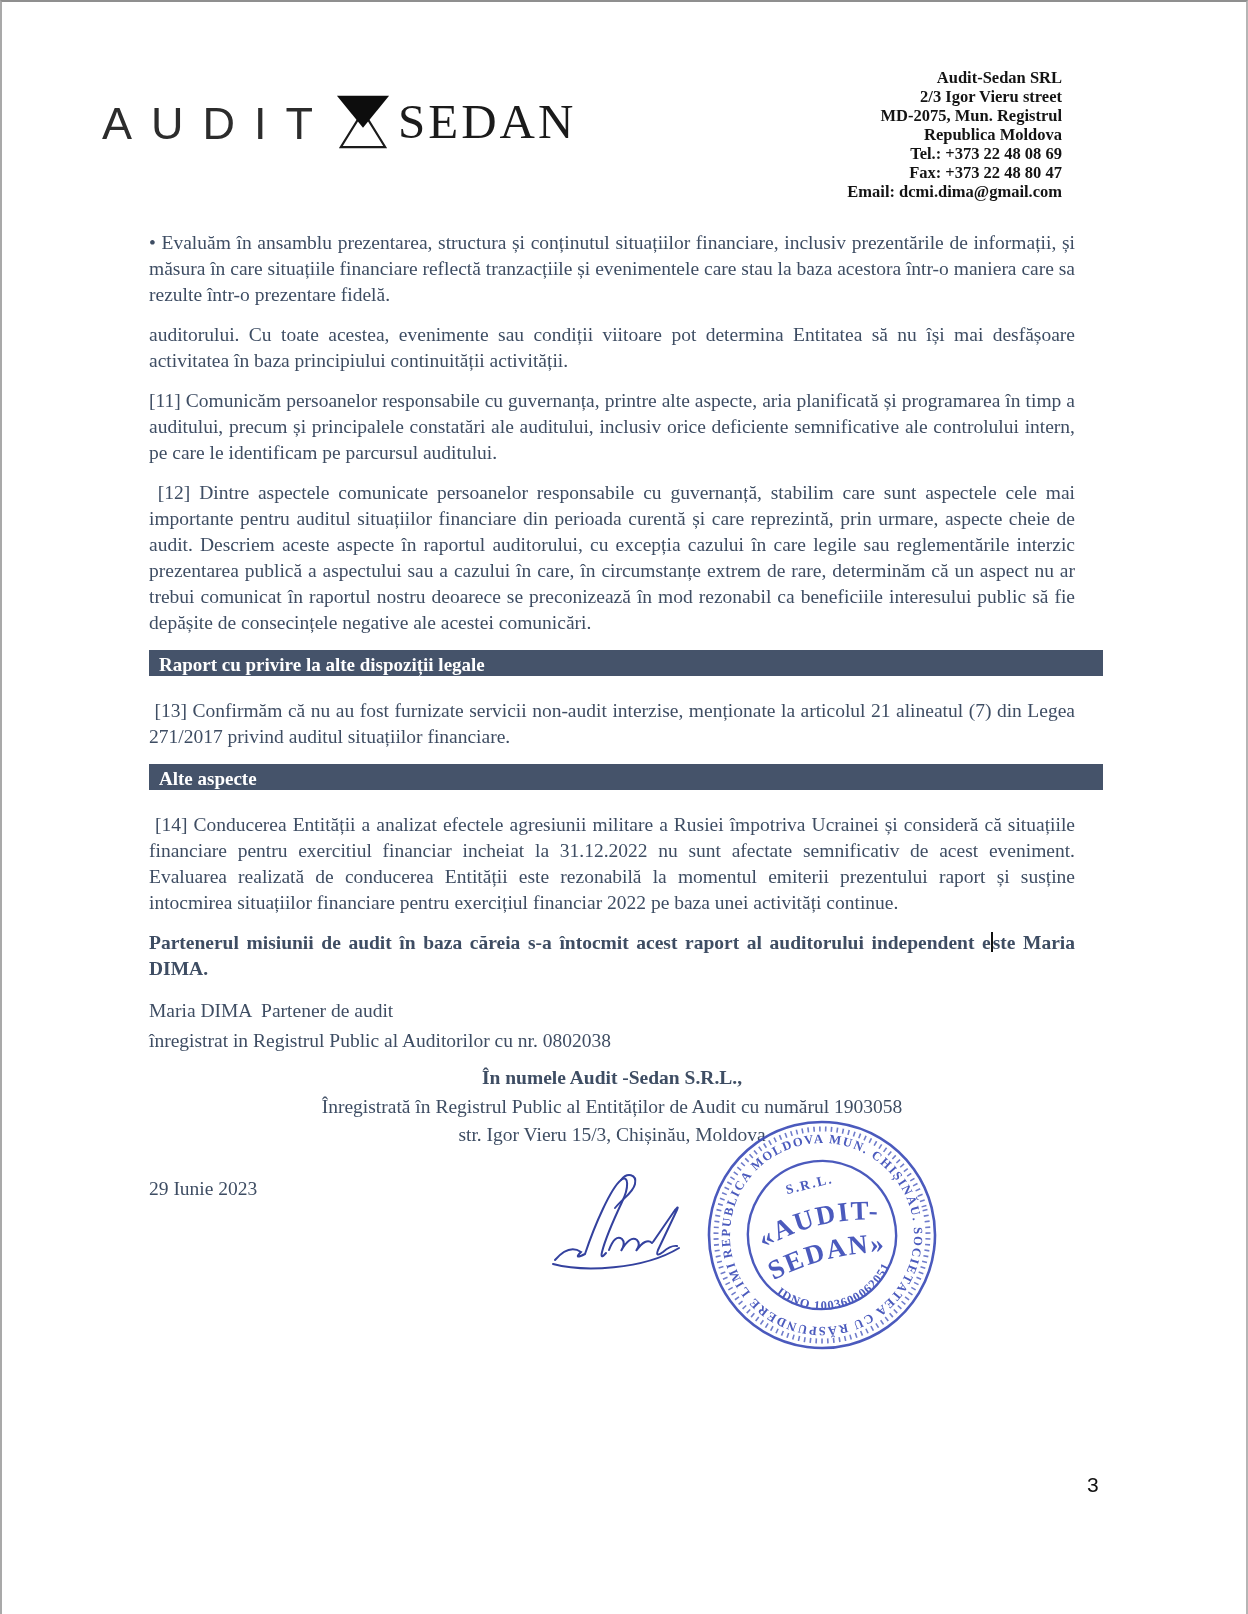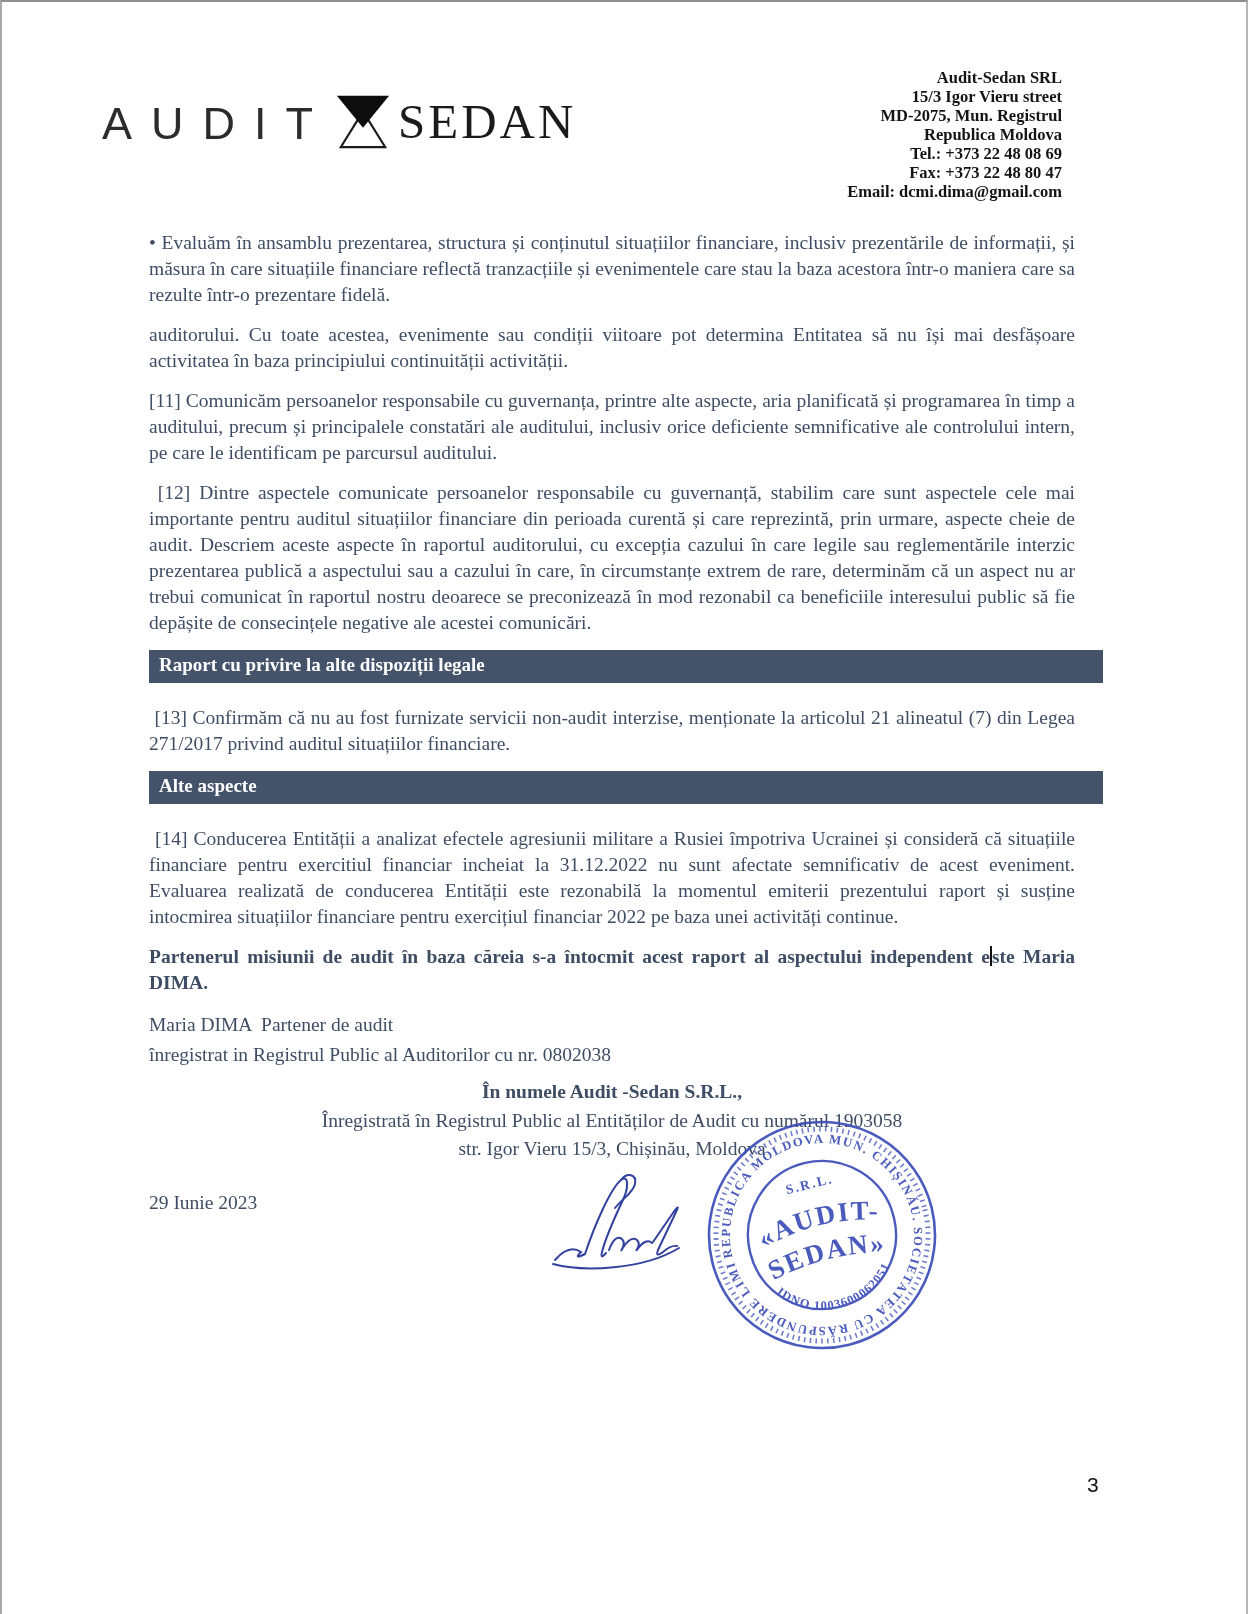--- a/index.html
+++ b/index.html
@@ -39,21 +39,21 @@
   
   .content{
     position:absolute;left:147px;top:228px;width:926px;
     font-size:19.5px;line-height:26px;color:#3e4d63;
     text-align:justify;
   }
   .para{margin:0 0 14px 0;}
   .bold{font-weight:bold;}
   .bar{
     box-sizing:border-box;
-    width:954px;height:33px;line-height:29px;
+    width:954px;height:26px;line-height:29px;
     margin:2px 0 22px 0;padding-left:10px;
     background:#45536a;color:#ffffff;
     font-weight:bold;font-size:19px;text-align:left;
     white-space:nowrap;
   }
   .sig-block{line-height:30px;margin-bottom:8px;text-align:left;}
   .behalf-block{line-height:28.5px;margin-bottom:16px;text-align:center;}
   .behalf-block span{display:block;}
   .date-line{margin-top:26px;text-align:left;}
   .cursor{
@@ -82,21 +82,21 @@
     <span class="logo-audit">AUDIT</span>
     <svg class="logo-mark" viewBox="0 0 60 60">
       <polygon points="30,20 7,57 53,57" fill="none" stroke="#1b1b1b" stroke-width="2.2"></polygon>
       <polygon points="3,4 57,4 30,37" fill="#0d0d0d"></polygon>
     </svg>
     <span class="logo-sedan">SEDAN</span>
   </div>
 
   <div class="contact">
     <div>Audit-Sedan SRL</div>
-    <div>15/3 Igor Vieru street</div>
+    <div>2/3 Igor Vieru street</div>
     <div>MD-2075, Mun. Registrul</div>
     <div>Republica Moldova</div>
     <div>Tel.: +373 22 48 08 69</div>
     <div>Fax: +373 22 48 80 47</div>
     <div>Email: dcmi.dima@gmail.com</div>
   </div>
 
   <div class="content">
     <p class="para">• Evaluăm în ansamblu prezentarea, structura și conținutul situațiilor financiare, inclusiv prezentările de informații, și măsura în care situațiile financiare reflectă tranzacțiile și evenimentele care stau la baza acestora într-o maniera care sa rezulte într-o prezentare fidelă.</p>
     <p class="para">auditorului. Cu toate acestea, evenimente sau condiții viitoare pot determina Entitatea să nu își mai desfășoare activitatea în baza principiului continuității activității.</p>
@@ -104,21 +104,21 @@
     <p class="para">&nbsp;[12] Dintre aspectele comunicate persoanelor responsabile cu guvernanță, stabilim care sunt aspectele cele mai importante pentru auditul situațiilor financiare din perioada curentă și care reprezintă, prin urmare, aspecte cheie de audit. Descriem aceste aspecte în raportul auditorului, cu excepția cazului în care legile sau reglementările interzic prezentarea publică a aspectului sau a cazului în care, în circumstanțe extrem de rare, determinăm că un aspect nu ar trebui comunicat în raportul nostru deoarece se preconizează în mod rezonabil ca beneficiile interesului public să fie depășite de consecințele negative ale acestei comunicări.</p>
 
     <div class="bar">Raport cu privire la alte dispoziții legale</div>
 
     <p class="para">&nbsp;[13] Confirmăm că nu au fost furnizate servicii non-audit interzise, menționate la articolul 21 alineatul (7) din Legea 271/2017 privind auditul situațiilor financiare.</p>
 
     <div class="bar">Alte aspecte</div>
 
     <p class="para">&nbsp;[14] Conducerea Entității a analizat efectele agresiunii militare a Rusiei împotriva Ucrainei și consideră că situațiile financiare pentru exercitiul financiar incheiat la 31.12.2022 nu sunt afectate semnificativ de acest eveniment. Evaluarea realizată de conducerea Entității este rezonabilă la momentul emiterii prezentului raport și susține intocmirea situațiilor financiare pentru exercițiul financiar 2022 pe baza unei activități continue.</p>
 
-    <p class="para bold"><span>Partenerul misiunii de audit în baza căreia s-a întocmit acest raport al aspectului independent e</span><span class="cursor"></span><span>ste Maria DIMA.</span></p>
+    <p class="para bold"><span>Partenerul misiunii de audit în baza căreia s-a întocmit acest raport al auditorului independent e</span><span class="cursor"></span><span>ste Maria DIMA.</span></p>
 
     <div class="para sig-block">
       <div>Maria DIMA &nbsp;Partener de audit</div>
       <div>înregistrat in Registrul Public al Auditorilor cu nr. 0802038</div>
     </div>
 
     <div class="para behalf-block">
       <span class="bold">În numele Audit -Sedan S.R.L.,</span>
       <span>Înregistrată în Registrul Public al Entităților de Audit cu numărul 1903058</span>
       <span>str. Igor Vieru 15/3, Chișinău, Moldova</span>

